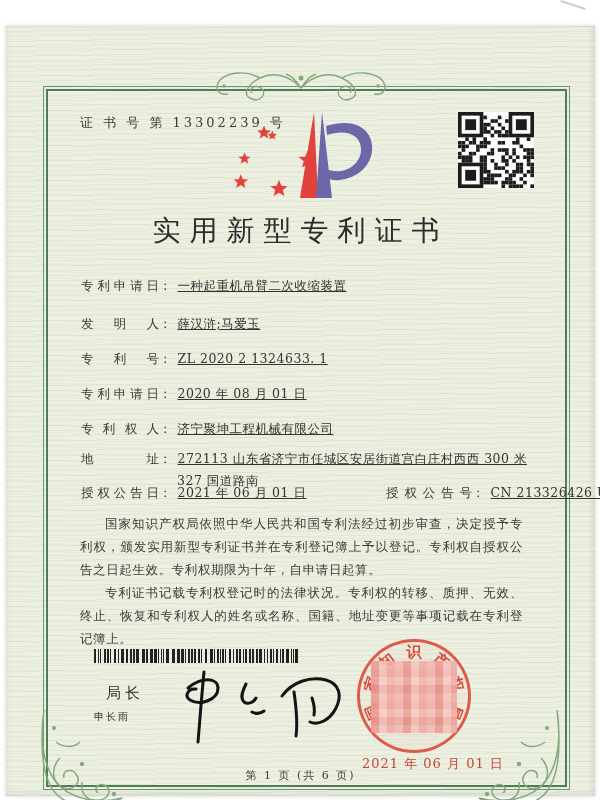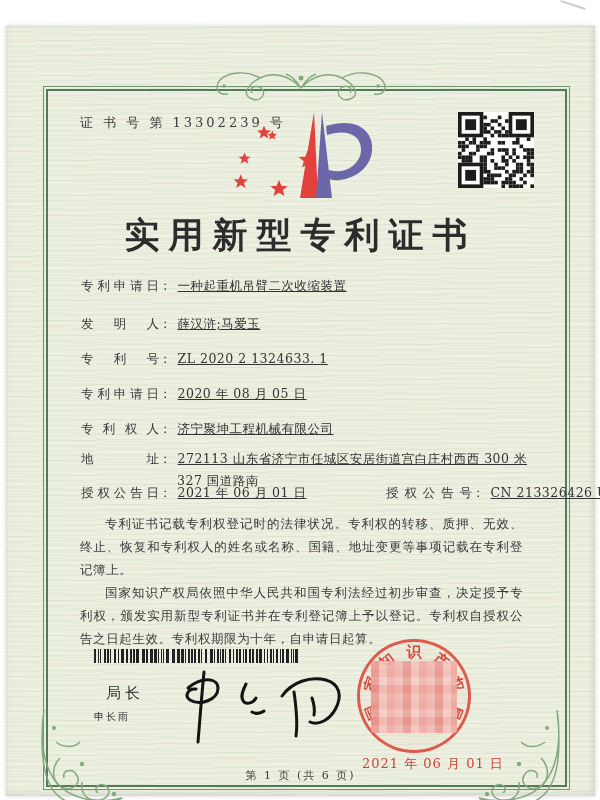--- a/index.html
+++ b/index.html
@@ -26,21 +26,21 @@
   .ornament{position:absolute;color:#7fa477;}
   .orn-top{left:50%;top:40px;transform:translateX(-50%);}
   .orn-bl{left:24px;top:676px;}
   .orn-br{right:24px;top:676px;transform:scaleX(-1);}
   
   .cert-no{position:absolute;left:74px;top:88px;font-size:13px;letter-spacing:3px;color:#3c3c3c;}
   .logo{position:absolute;left:222px;top:80px;}
   .qr{position:absolute;left:452px;top:86px;width:76px;height:76px;background:#fdfdfb;}
   .title{
     position:absolute;left:0;top:186px;width:100%;text-align:center;
-    font-size:35px;font-weight:700;letter-spacing:9px;color:#2c2c2c;
+    font-size:28px;font-weight:400;letter-spacing:9px;color:#2c2c2c;
   }
   
   .row{position:absolute;left:75px;right:60px;font-size:12.5px;color:#333;white-space:nowrap;}
   .lbl{display:inline-block;width:78px;text-align:justify;text-align-last:justify;color:#3a3a3a;vertical-align:top;}
   .colon{display:inline-block;}
   .val{display:inline-block;margin-left:6px;letter-spacing:0.5px;text-decoration:underline;}
   .addr2{padding-left:96px;margin-top:5px;letter-spacing:0.5px;white-space:nowrap;}
   .grant-no-part{position:absolute;left:305px;top:0;white-space:nowrap;}
   
   .body-text{position:absolute;left:74px;right:72px;top:486px;color:#3b3b3b;}
@@ -280,39 +280,39 @@
     <div class="row" style="top:252px">
       <span class="lbl">专利申请日</span><span class="colon">：</span><span class="val">一种起重机吊臂二次收缩装置</span>
     </div>
     <div class="row" style="top:290px">
       <span class="lbl">发明人</span><span class="colon">：</span><span class="val">薛汉浒;马爱玉</span>
     </div>
     <div class="row" style="top:325px">
       <span class="lbl">专利号</span><span class="colon">：</span><span class="val">ZL 2020 2 1324633. 1</span>
     </div>
     <div class="row" style="top:360px">
-      <span class="lbl">专利申请日</span><span class="colon">：</span><span class="val">2020 年 08 月 05 日</span>
+      <span class="lbl">专利申请日</span><span class="colon">：</span><span class="val">2020 年 08 月 01 日</span>
     </div>
     <div class="row" style="top:395px">
       <span class="lbl">专利权人</span><span class="colon">：</span><span class="val">济宁聚坤工程机械有限公司</span>
     </div>
     <div class="row" style="top:425px">
       <span class="lbl">地址</span><span class="colon">：</span><span class="val">272113 山东省济宁市任城区安居街道宫白庄村西西 300 米</span>
       <div class="addr2">327 国道路南</div>
     </div>
     <div class="row" style="top:459px">
       <span class="lbl">授权公告日</span><span class="colon">：</span><span class="val">2021 年 06 月 01 日</span>
       <span class="grant-no-part">
         <span class="lbl" style="width:86px">授权公告号</span><span class="colon">：</span><span class="val">CN 213326426 U</span>
       </span>
     </div>
 
     <div class="body-text">
+      <p>国家知识产权局依照中华人民共和国专利法经过初步审查，决定授予专利权，颁发实用新型专利证书并在专利登记簿上予以登记。专利权自授权公告之日起生效。专利权期限为十年，自申请日起算。</p>
       <p>专利证书记载专利权登记时的法律状况。专利权的转移、质押、无效、终止、恢复和专利权人的姓名或名称、国籍、地址变更等事项记载在专利登记簿上。</p>
-      <p>国家知识产权局依照中华人民共和国专利法经过初步审查，决定授予专利权，颁发实用新型专利证书并在专利登记簿上予以登记。专利权自授权公告之日起生效。专利权期限为十年，自申请日起算。</p>
     </div>
 
     <div class="barcode" id="barcode"><svg width="206" height="14" xmlns="http://www.w3.org/2000/svg">
           <rect x="0" y="0" width="2" height="14" fill="#222"></rect>
           <rect x="4" y="0" width="1" height="14" fill="#222"></rect>
           <rect x="6" y="0" width="1" height="14" fill="#222"></rect>
           <rect x="10" y="0" width="2" height="14" fill="#222"></rect>
           <rect x="13" y="0" width="2" height="14" fill="#222"></rect>
           <rect x="16" y="0" width="1" height="14" fill="#222"></rect>
           <rect x="20" y="0" width="2" height="14" fill="#222"></rect>

